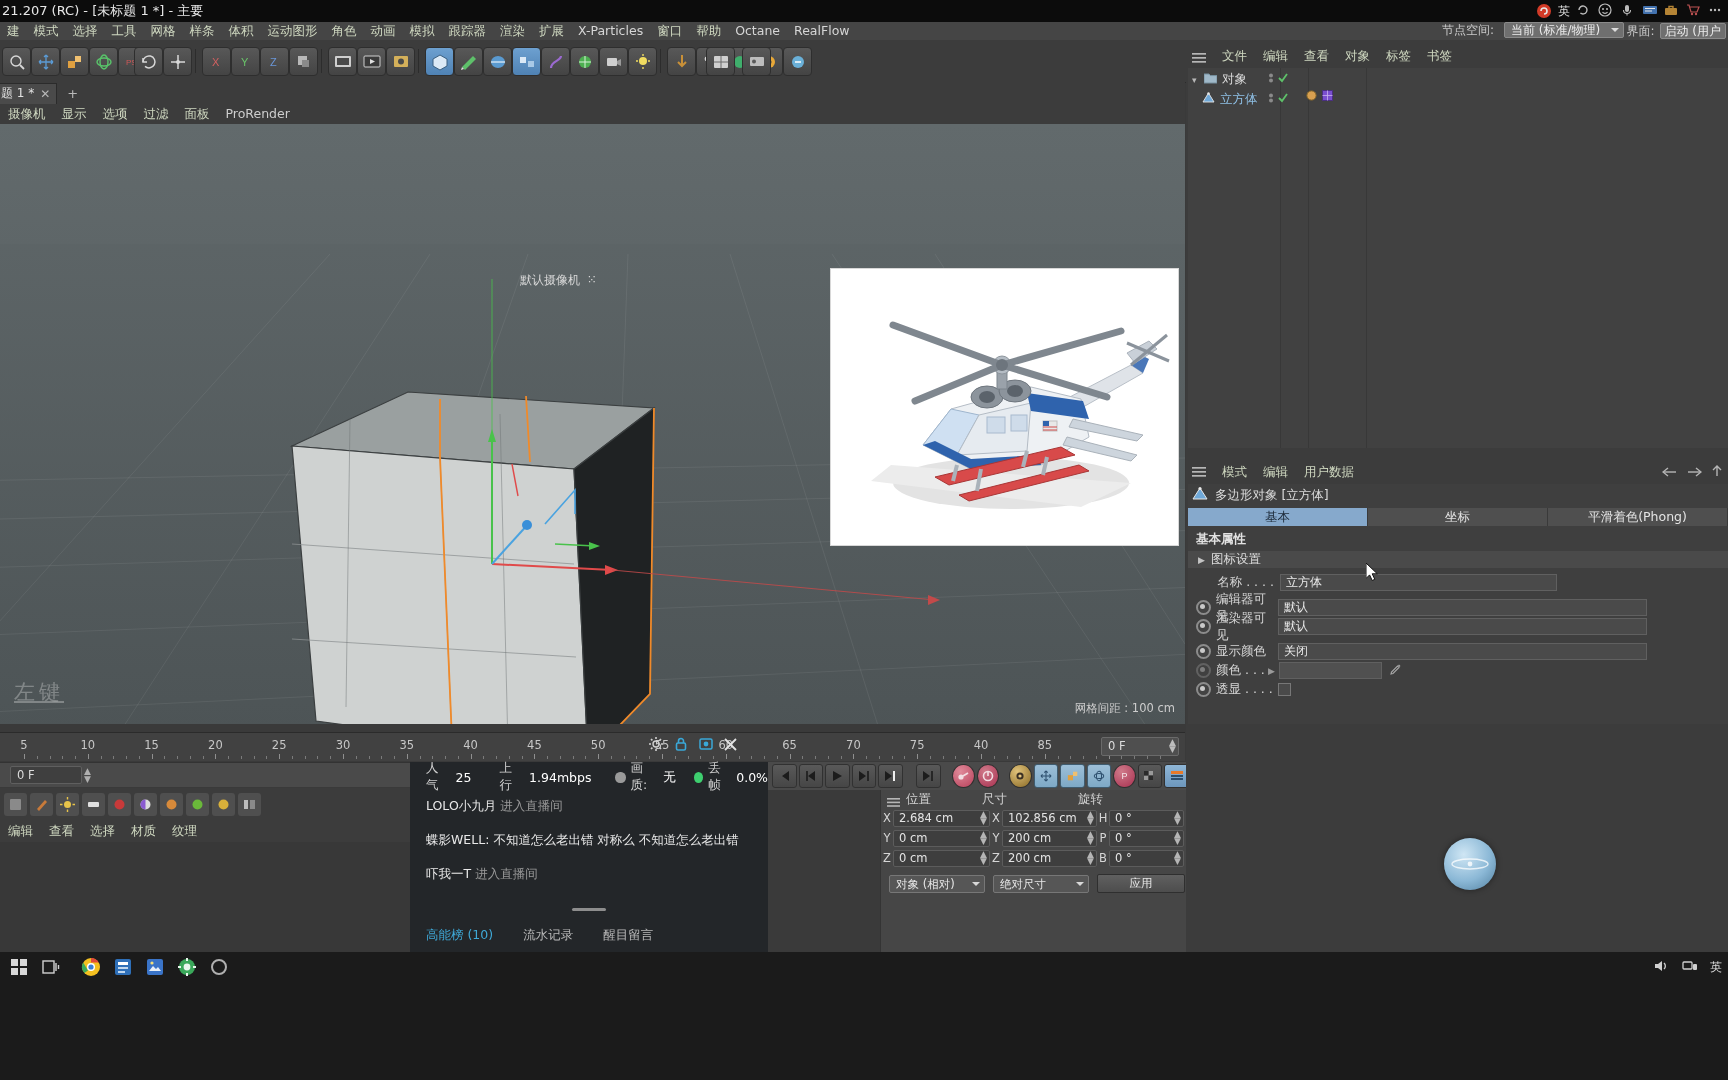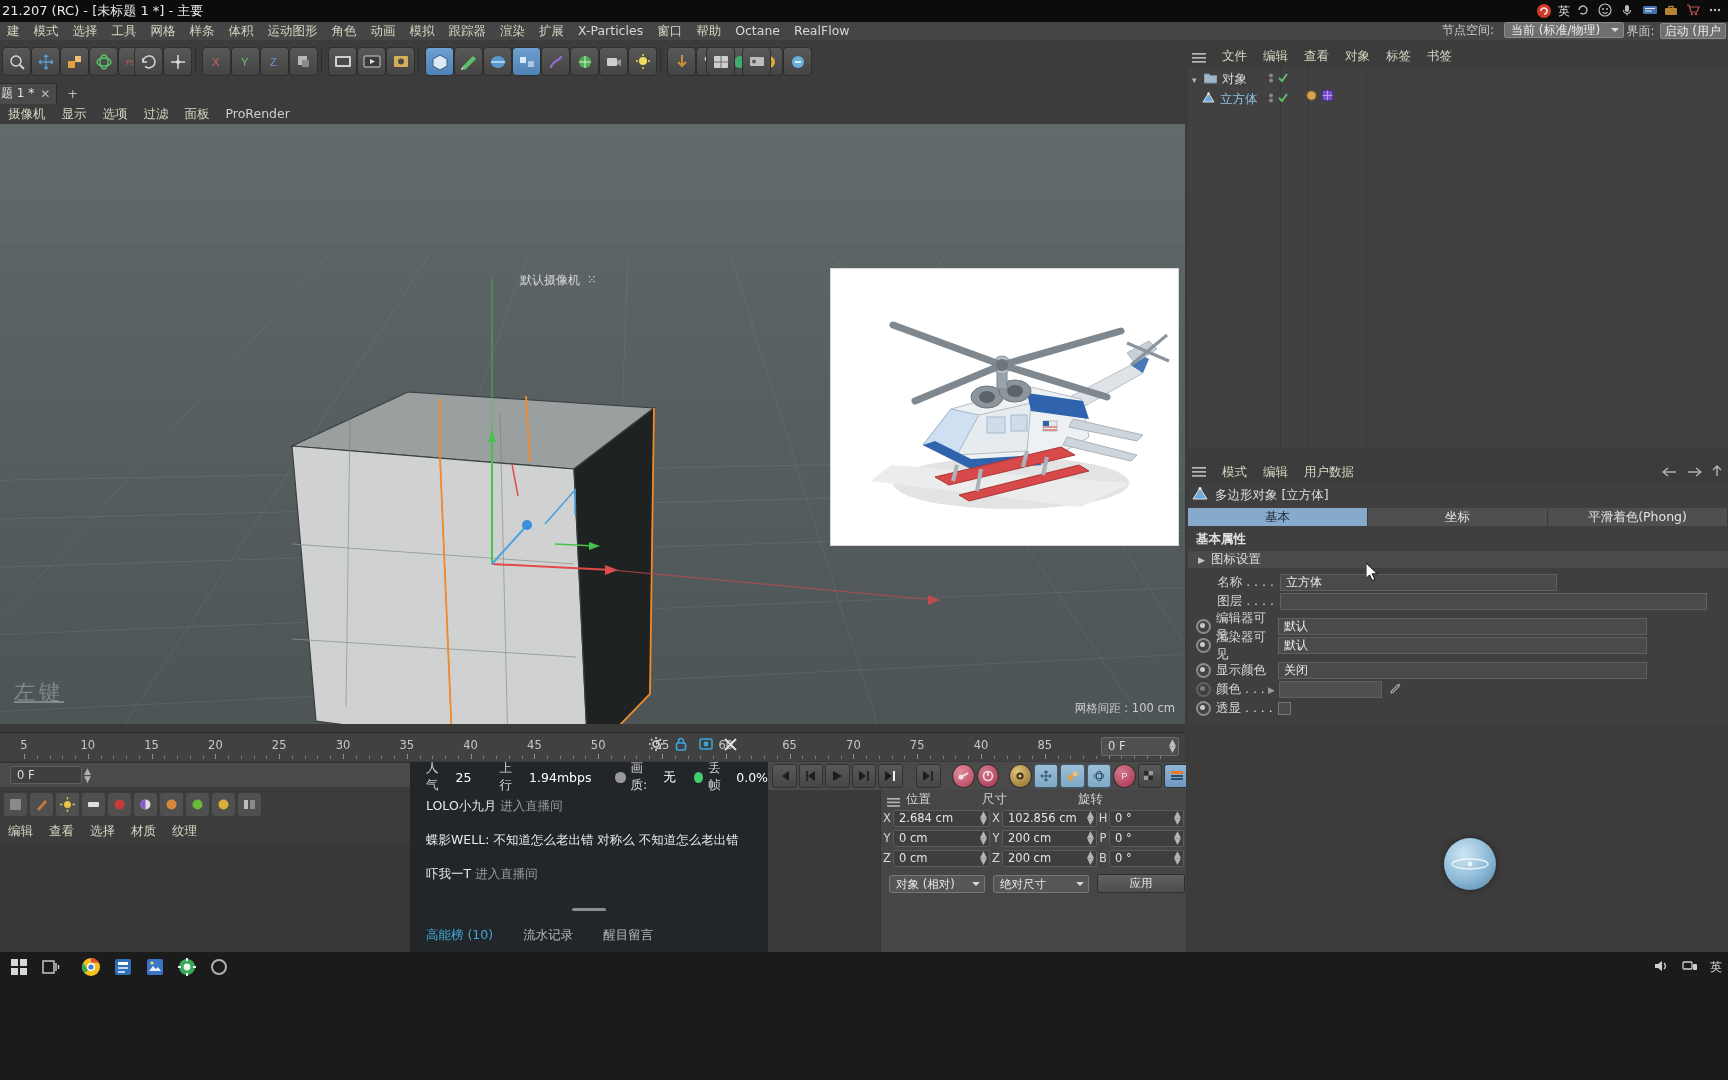--- a/index.html
+++ b/index.html
@@ -1045,24 +1045,20 @@
   <div class="sec-title">基本属性</div>
   <div class="fold">
     <span style="font-size:9px;color:#c4c4c4">▶</span>
     <span>图标设置</span>
   </div>
 
   <div class="prow" style="margin-top:5px">
     <span class="plabel">名称 . . . .</span>
     <span class="pfield" style="width:270px">立方体</span>
   </div>
-  <div class="prow">
-    <span class="plabel">图层 . . . .</span>
-    <span class="pfield" style="width:420px"></span>
-  </div>
   <div class="prow" style="margin-top:6px">
     <span class="radio"></span>
     <span style="width:62px">编辑器可见</span>
     <span class="pfield" style="width:362px">默认</span>
   </div>
   <div class="prow">
     <span class="radio"></span>
     <span style="width:62px">渲染器可见</span>
     <span class="pfield" style="width:362px">默认</span>
   </div>

